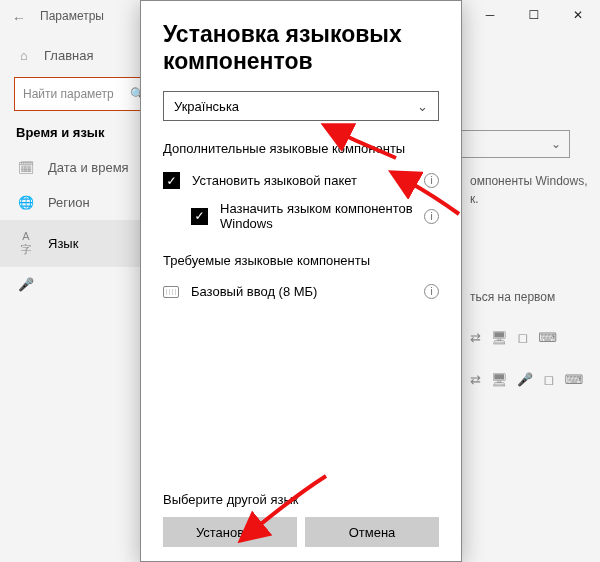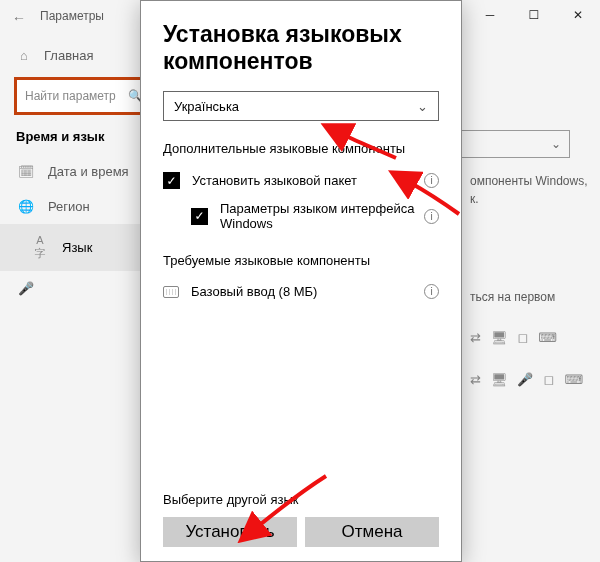--- a/index.html
+++ b/index.html
@@ -6,45 +6,45 @@
   body { width: 600px; height: 562px; background: #fff; overflow: hidden; position: relative; color: #000; }
 
   
   .bg-window { position: absolute; inset: 0; background: #f4f4f4; }
   .bg-titlebar { height: 32px; display: flex; align-items: center; padding-left: 12px; color: #5a5a5a; font-size: 12px; }
   .bg-titlebar .back { margin-right: 14px; font-size: 14px; color: #777; }
   .bg-winbtns { position: absolute; top: 0; right: 0; display: flex; }
   .bg-winbtns div { width: 44px; height: 30px; display: flex; align-items: center; justify-content: center; font-size: 12px; color: #222; }
   .bg-left { position: absolute; left: 0; top: 32px; width: 170px; padding: 10px 14px; }
   .bg-home { display: flex; align-items: center; gap: 12px; color: #5a5a5a; font-size: 13px; margin: 6px 0 14px 2px; }
-  .bg-search { width: 140px; height: 30px; border: 3px solid #c2410c; background: #fff; padding: 16px 8px; font-size: 12px; color: #888; display: flex; align-items: center; justify-content: space-between; }
+  .bg-search { width: 140px; height: 30px; border: 1px solid #c2410c; background: #fff; padding: 16px 8px; font-size: 12px; color: #888; display: flex; align-items: center; justify-content: space-between; }
   .bg-cat { font-size: 13px; font-weight: 600; margin: 14px 0 10px 2px; }
   .bg-item { display: flex; align-items: center; gap: 14px; color: #5a5a5a; font-size: 13px; padding: 10px 4px; }
-  .bg-item.active { background: #e6e6e6; color: #000; margin-left: -14px; padding-left: 32px; width: calc(100% + 14px); }
+  .bg-item.active { background: #e6e6e6; color: #000; margin-left: -14px; padding-left: 18px; width: calc(100% + 14px); }
   .bg-right { position: absolute; right: 0; top: 130px; width: 130px; color: #5a5a5a; font-size: 12px; line-height: 1.5; }
   .bg-right .combo { width: 110px; height: 28px; border: 1px solid #999; margin-left: -10px; margin-bottom: 14px; position: relative; }
   .bg-right .combo::after { content: "⌄"; position: absolute; right: 8px; top: 4px; color: #666; }
   .bg-iconsrow { display: flex; gap: 10px; color: #888; font-size: 13px; margin-top: 22px; }
 
   
   .dialog { position: absolute; left: 140px; top: 0; width: 322px; height: 562px; background: #fff; border: 1px solid #888; box-shadow: 0 4px 22px rgba(0,0,0,0.28); padding: 20px 22px 14px 22px; display: flex; flex-direction: column; }
   .dlg-title { font-size: 23px; font-weight: 700; margin-bottom: 16px; }
   .dlg-label { font-size: 13px; color: #222; margin-bottom: 6px; }
   .dlg-select { width: 100%; height: 30px; border: 1px solid #666; display: flex; align-items: center; justify-content: space-between; padding: 0 10px; font-size: 13px; margin-bottom: 20px; }
   .dlg-section { font-size: 13px; margin-bottom: 10px; }
   .dlg-row { display: flex; align-items: center; font-size: 13px; padding: 6px 0; position: relative; }
   .chk { width: 17px; height: 17px; background: #000; color: #fff; display: flex; align-items: center; justify-content: center; font-size: 12px; margin-right: 12px; flex-shrink: 0; }
   .indent { margin-left: 28px; }
   .info { position: absolute; right: 0; width: 15px; height: 15px; border: 1px solid #888; border-radius: 50%; font-size: 10px; display: flex; align-items: center; justify-content: center; color: #666; }
   .keyb-icon { width: 16px; height: 12px; border: 1px solid #888; border-radius: 2px; margin-right: 12px; position: relative; }
   .keyb-icon::after { content: ""; position: absolute; inset: 2px; background: repeating-linear-gradient(90deg,#aaa 0 1px,transparent 1px 3px); opacity: .5; }
   .dlg-spacer { flex: 1; }
   .dlg-foot-label { font-size: 13px; margin-bottom: 10px; }
   .dlg-buttons { display: flex; gap: 8px; }
-  .dlg-buttons button { flex: 1; height: 30px; border: none; background: #ccc; font-size: 17px; cursor: pointer; }
+  .dlg-buttons button { flex: 1; height: 30px; border: none; background: #ccc; font-size: 13px; cursor: pointer; }
 
   
   .arrow { position: absolute; pointer-events: none; }
   .arrow svg { overflow: visible; }
 
   .ico { width: 16px; text-align: center; color: #888; }
 </style>
 </head>
 <body>
 
@@ -116,21 +116,21 @@
 
   <div class="dlg-section">Дополнительные языковые компоненты</div>
 
   <div class="dlg-row">
     <div class="chk">✓</div>
     <span>Установить языковой пакет</span>
     <span class="info">i</span>
   </div>
   <div class="dlg-row indent">
     <div class="chk">✓</div>
-    <span>Параметры языком интерфейса Windows</span>
+    <span>Назначить языком компонентов Windows</span>
     <span class="info">i</span>
   </div>
 
   <div class="dlg-section" style="margin-top:16px">Требуемые языковые компоненты</div>
   <div class="dlg-row">
     <div class="keyb-icon"></div>
     <span>Базовый ввод (8 МБ)</span>
     <span class="info">i</span>
   </div>
 

